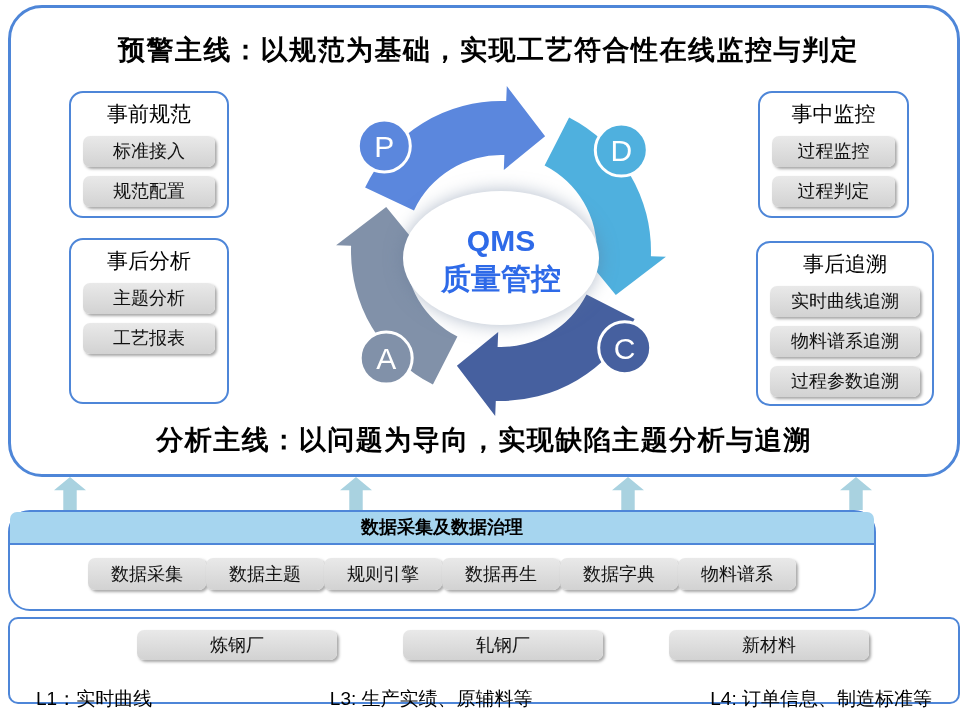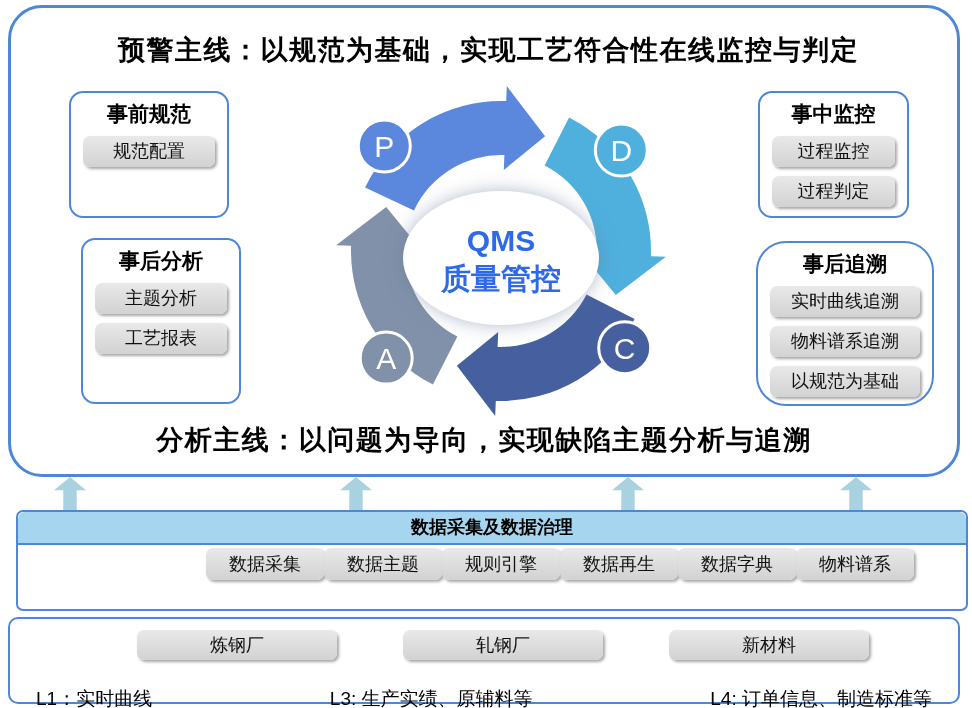--- a/index.html
+++ b/index.html
@@ -10,86 +10,87 @@
   .main-panel{position:absolute;left:8px;top:5px;width:952px;height:472px;background:#fff;
               border:3px solid #4e86d8;border-radius:34px;box-sizing:border-box;}
   .big-title{position:absolute;left:0;right:0;text-align:center;font-size:27px;font-weight:bold;
              letter-spacing:1.5px;color:#000;white-space:nowrap;}
   .title-top{top:24px;margin-left:9px;}
   .title-bottom{top:414px;}
 
   
   .side-box{position:absolute;background:#fff;border:2.5px solid #4e86d8;border-radius:14px;
             box-sizing:border-box;}
-  .box-title{text-align:center;font-size:21px;font-weight:bold;margin:7px 0 8px;}
+  .box-title{text-align:center;font-size:21px;font-weight:normal;margin:7px 0 8px;}
   .chip{background:linear-gradient(180deg,#e9e9e9,#d2d2d2);border-radius:7px;
         box-shadow:2px 2px 3px rgba(0,0,0,.35);font-size:18px;text-align:center;color:#111;}
   .side-box .chip{height:31px;line-height:31px;margin:0 12px 9px;}
   #box-pre{left:58px;top:83px;width:160px;height:127px;}
   #box-monitor{left:747px;top:83px;width:151px;height:127px;}
-  #box-analysis{left:58px;top:230px;width:160px;height:166px;margin-left:12px;}
-  #box-trace{left:745px;top:233px;width:178px;height:165px;border-radius:30px;}
+  #box-analysis{left:58px;top:230px;width:160px;height:166px;}
+  #box-trace{left:745px;top:233px;width:178px;height:165px;}
 
   
   .pdca-svg{position:absolute;left:290px;top:43px;width:400px;height:400px;}
   .step-circle{stroke:#fff;stroke-width:3;}
   .pdca-letter{fill:#fff;font-size:30px;font-family:"Liberation Sans",sans-serif;}
   .center-ellipse{fill:#fff;filter:drop-shadow(0 0 9px rgba(100,120,150,.5));}
   .center-line{font-weight:bold;font-size:30px;}
 
   
   .flow-arrow{position:absolute;top:477px;width:32px;height:33px;background:#a9d2e0;
               clip-path:polygon(50% 0,100% 40%,71% 40%,71% 100%,29% 100%,29% 40%,0 40%);}
 
   
-  .data-section{position:absolute;left:16px;top:510px;width:952px;height:101px;background:#fff;
-                border:2.5px solid #4e86d8;border-radius:7px;box-sizing:border-box;}
+  .data-section{position:absolute;left:8px;top:510px;width:868px;height:101px;background:#fff;
+                border:2.5px solid #4e86d8;border-radius:22px;box-sizing:border-box;}
   .data-header{height:31px;line-height:31px;background:#a6d5ef;border-bottom:2px solid #4e86d8;
                border-radius:7px 7px 0 0;text-align:center;font-size:18px;font-weight:bold;}
-  .data-chips{display:flex;justify-content:flex-end;padding:3px 52px 0;}
+  .data-chips{display:flex;justify-content:center;padding:13px 52px 0;}
   .data-chips .chip{min-width:106px;height:32px;line-height:32px;padding:0 6px;}
 
   
   .source-section{position:absolute;left:8px;top:617px;width:952px;height:87px;background:#fff;
                   border:2.5px solid #4e86d8;border-radius:10px;box-sizing:border-box;}
   .plants-row{display:flex;justify-content:center;gap:66px;margin-top:11px;padding-left:38px;}
   .plants-row .chip{width:200px;height:30px;line-height:30px;}
   .levels-row{display:flex;justify-content:space-between;padding:0 26px;margin-top:26px;
               font-size:19px;white-space:nowrap;}
 </style>
 </head>
 <body>
 
 <div class="canvas">
 
   <div class="main-panel">
     <div class="big-title title-top">预警主线：以规范为基础，实现工艺符合性在线监控与判定</div>
 
     <div class="side-box" id="box-pre">
       <div class="box-title">事前规范</div>
+      <div class="chip">标准接入</div>
       <div class="chip">规范配置</div>
     </div>
 
     <div class="side-box" id="box-monitor">
       <div class="box-title">事中监控</div>
       <div class="chip">过程监控</div>
       <div class="chip">过程判定</div>
     </div>
 
     <div class="side-box" id="box-analysis">
       <div class="box-title">事后分析</div>
       <div class="chip">主题分析</div>
       <div class="chip">工艺报表</div>
     </div>
 
     <div class="side-box" id="box-trace">
       <div class="box-title">事后追溯</div>
       <div class="chip">实时曲线追溯</div>
       <div class="chip">物料谱系追溯</div>
-      <div class="chip">以规范为基础</div>
+      <div class="chip">过程参数追溯</div>
     </div>
 
     <svg class="pdca-svg" viewBox="0 0 400 400">
       <path d="M64.1,136.6 A150,150 0 0 1 205.2,50.1 L205.8,35.1 L244.1,85.2 L202.8,119.0 L203.4,104.1 A96,96 0 0 0 113.0,159.4 Z" fill="#5b87dd"></path>
       <path d="M268.1,66.4 A150,150 0 0 1 349.9,205.2 L364.9,205.8 L314.8,244.1 L281.0,202.8 L295.9,203.4 A96,96 0 0 0 243.6,114.5 Z" fill="#4fb0de"></path>
       <path d="M333.6,268.1 A150,150 0 0 1 194.8,349.9 L194.2,364.9 L155.9,314.8 L197.2,281.0 L196.6,295.9 A96,96 0 0 0 285.5,243.6 Z" fill="#46609f"></path>
       <path d="M131.9,333.6 A150,150 0 0 1 50.1,194.8 L35.1,194.2 L85.2,155.9 L119.0,197.2 L104.1,196.6 A96,96 0 0 0 156.4,285.5 Z" fill="#8191a9"></path>
 
       <ellipse class="center-ellipse" cx="200" cy="207" rx="98" ry="67"></ellipse>
 

